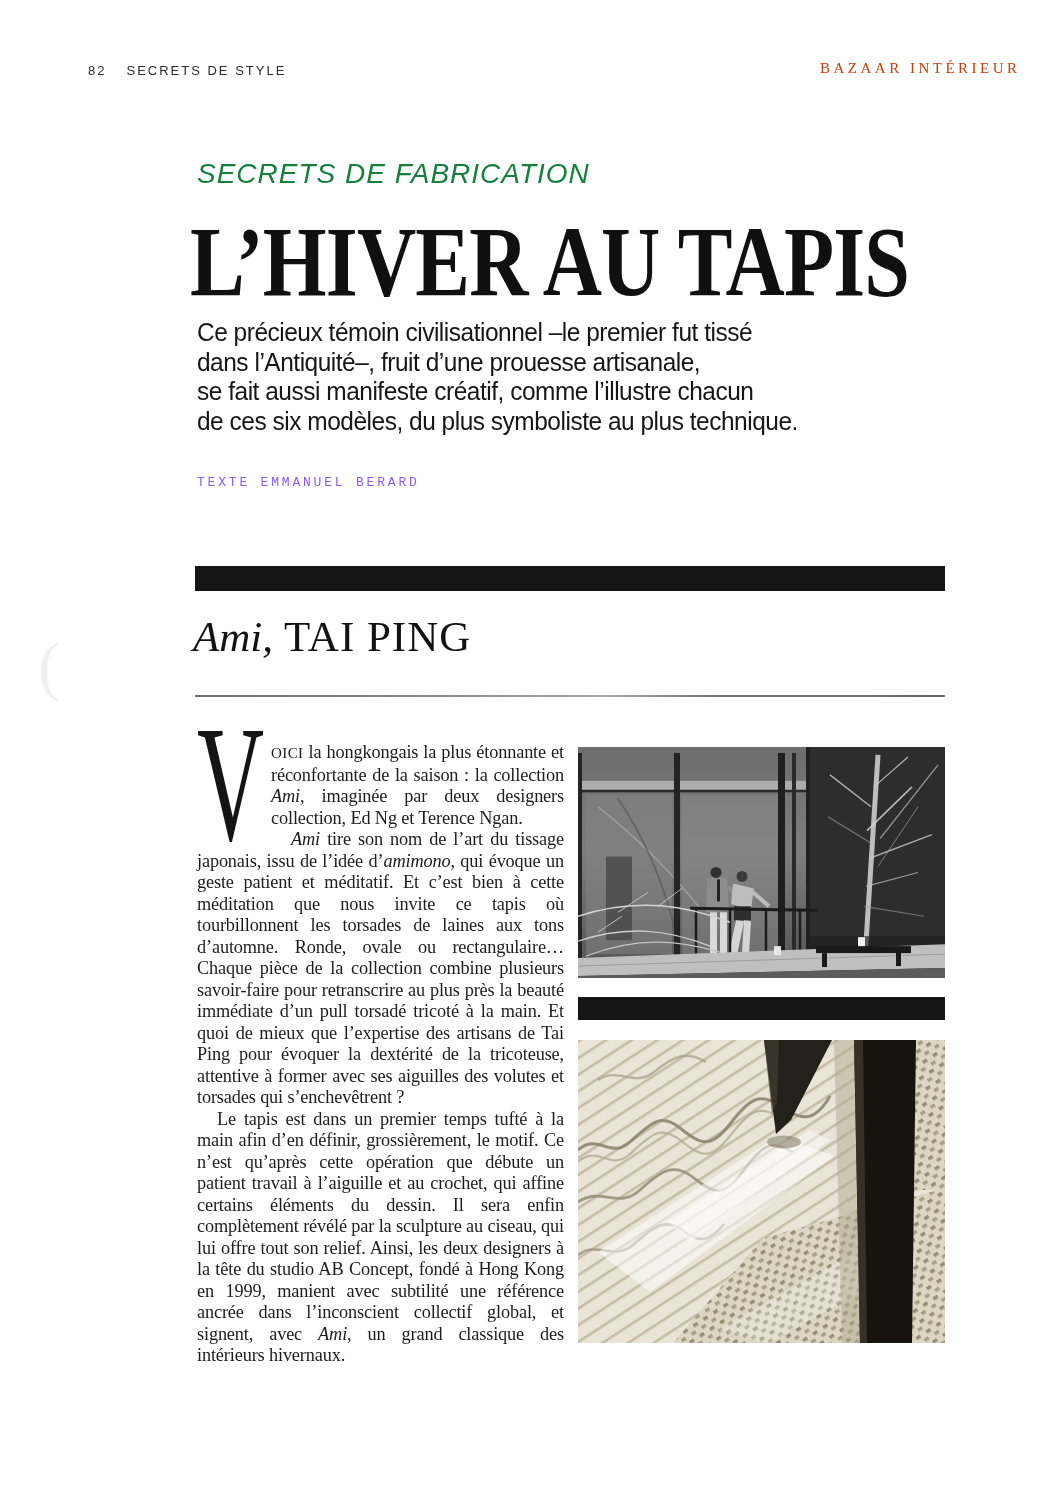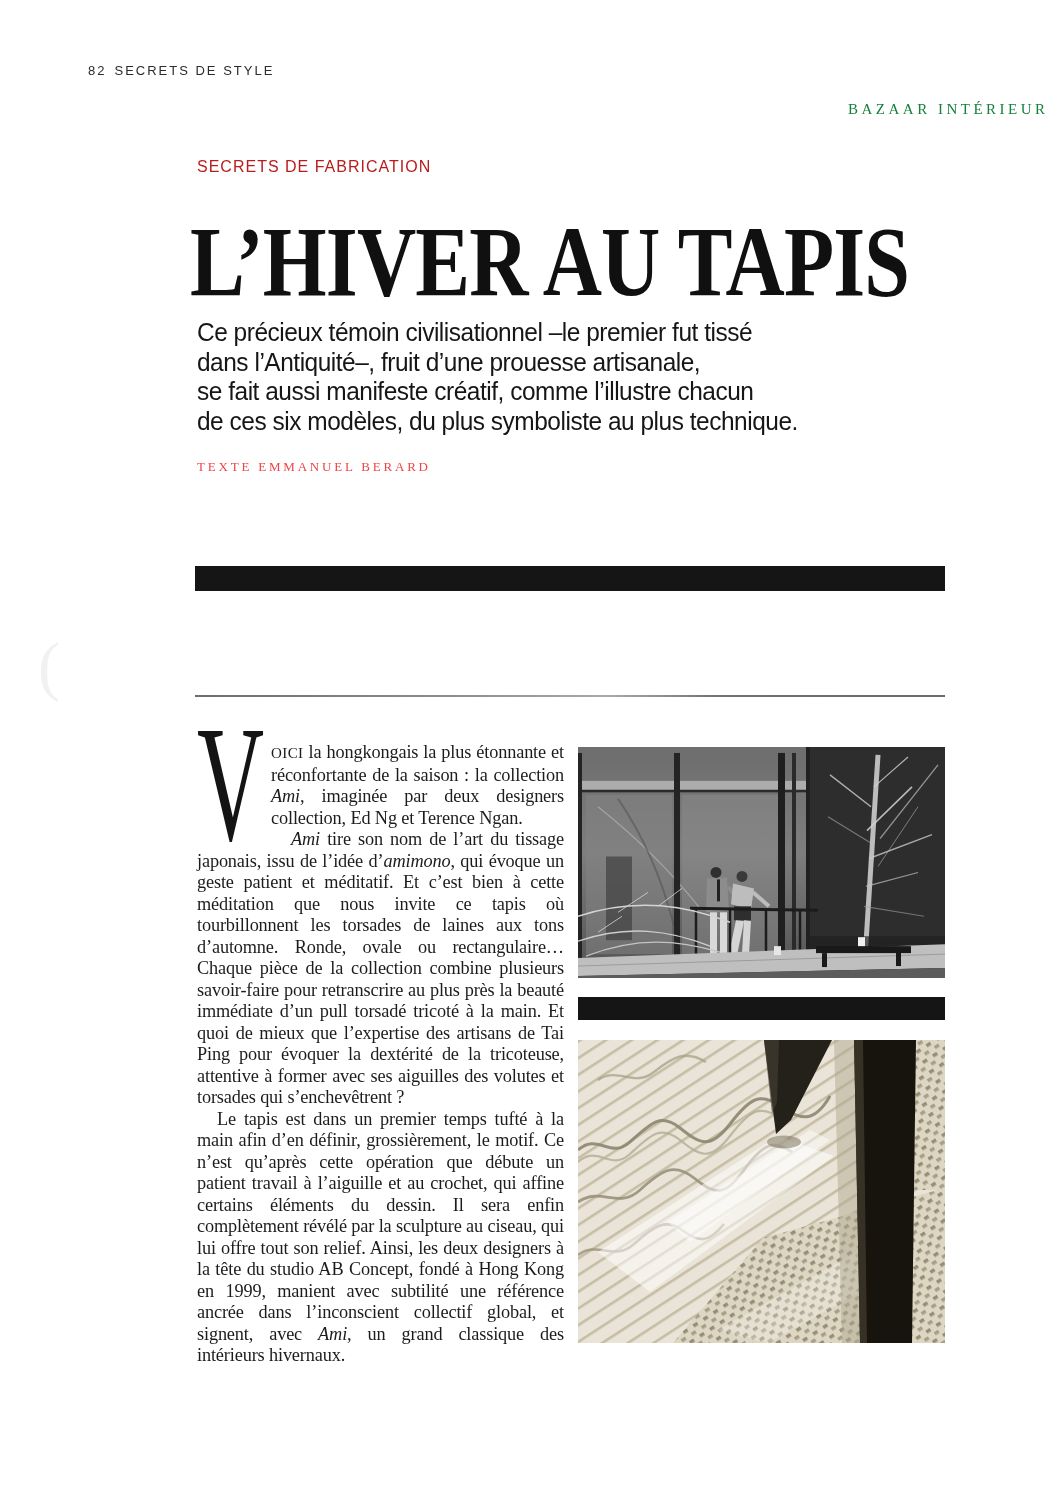--- a/index.html
+++ b/index.html
@@ -1,36 +1,36 @@
 <!DOCTYPE html>
 <html lang="fr"><head>
 <meta charset="utf-8">
 <style>
   html,body{margin:0;padding:0;background:#ffffff;}
   #page{position:relative;width:1061px;height:1500px;margin:0 auto;background:#fff;
         font-family:"Liberation Serif",serif;color:#1a1a1a;overflow:hidden;}
 
   
-  .hdr-left{position:absolute;left:88px;top:63px;display:flex;gap:8px;
+  .hdr-left{position:absolute;left:88px;top:63px;display:flex;gap:20px;
             font-family:"Liberation Sans",sans-serif;font-size:13px;letter-spacing:2px;color:#2b2b2b;}
-  .hdr-right{position:absolute;left:848px;top:60px;width:213px;overflow:hidden;white-space:nowrap;
-             font-family:"Liberation Serif",serif;font-size:15px;letter-spacing:3.5px;color:#15803d;margin-top:41px;}
+  .hdr-right{position:absolute;left:820px;top:60px;width:213px;overflow:hidden;white-space:nowrap;
+             font-family:"Liberation Serif",serif;font-size:15px;letter-spacing:3.5px;color:#c2410c;}
 
   
   .kicker{position:absolute;left:197px;top:158px;font-family:"Liberation Sans",sans-serif;
-          font-size:16px;letter-spacing:1px;color:#b91c1c;}
+          font-size:28px;letter-spacing:1px;color:#15803d;font-style:italic;}
   .title{position:absolute;left:190px;top:212px;font-family:"Liberation Serif",serif;font-weight:700;
          font-size:100px;line-height:1;letter-spacing:-1px;white-space:nowrap;color:#101010;
          transform:scaleX(.82);transform-origin:0 0;}
   .lede{position:absolute;left:197px;top:318px;font-family:"Liberation Sans",sans-serif;
         font-size:26px;line-height:29.5px;letter-spacing:-.5px;color:#161616;
         transform:scaleX(.94);transform-origin:0 0;}
   .lede div{white-space:nowrap;}
-  .byline{position:absolute;left:197px;top:459px;font-family:Liberation Serif, serif;
-          font-size:13px;letter-spacing:2.8px;color:#ef4444;}
+  .byline{position:absolute;left:197px;top:475px;font-family:Liberation Mono, monospace;
+          font-size:13px;letter-spacing:2.8px;color:#8b5cf6;}
 
   
   .bar-top{position:absolute;left:195px;top:566px;width:750px;height:25px;}
   .heading{position:absolute;left:193px;top:612px;font-size:43px;color:#121212;white-space:nowrap;}
   .heading .it-name{font-style:italic;letter-spacing:0;}
   .heading .caps{letter-spacing:1px;}
   .heading-rule{position:absolute;left:195px;top:695px;width:750px;height:2px;
      background:linear-gradient(90deg,#6d6d6d,#8e8e8e 35%,#a9a9a9 55%,#717171 70%,#6a6a6a);}
 
   
@@ -69,20 +69,23 @@
   <div class="title">L’HIVER AU TAPIS</div>
   <div class="lede">
     <div>Ce précieux témoin civilisationnel –le premier fut tissé</div>
     <div>dans l’Antiquité–, fruit d’une prouesse artisanale,</div>
     <div>se fait aussi manifeste créatif, comme l’illustre chacun</div>
     <div>de ces six modèles, du plus symboliste au plus technique.</div>
   </div>
   <div class="byline">TEXTE EMMANUEL BERARD</div>
 
   <div class="bar-top" style="background:#151515;"></div>
+  <div class="heading">
+    <span class="it-name">Ami,</span><span class="caps"> TAI PING</span>
+  </div>
   <div class="heading-rule"></div>
 
   <div class="artifact">(</div>
 
   <div class="body-col">
     <p><span class="dropcap">
           <span>V</span>
         </span><span><span class="sc">oici</span><span> la hongkongais la plus étonnante et réconfortante de la saison : la collection </span><span class="it">Ami</span><span>, imaginée par deux designers collection, Ed Ng et Terence Ngan.</span></span></p>
     <p class="ind"><span><span class="it">Ami</span><span> tire son nom de l’art du tissage japonais, issu de l’idée d’</span><span class="it">amimono</span><span>, qui évoque un geste patient et méditatif. Et c’est bien à cette méditation que nous invite ce tapis où tourbillonnent les torsades de laines aux tons d’automne. Ronde, ovale ou rectangulaire… Chaque pièce de la collection combine plusieurs savoir-faire pour retranscrire au plus près la beauté immédiate d’un pull torsadé tricoté à la main. Et quoi de mieux que l’expertise des artisans de Tai Ping pour évoquer la dextérité de la tricoteuse, attentive à former avec ses aiguilles des volutes et torsades qui s’enchevêtrent ?</span></span></p>
     <p class="ind"><span><span>Le tapis est dans un premier temps tufté à la main afin d’en définir, grossièrement, le motif. Ce n’est qu’après cette opération que débute un patient travail à l’aiguille et au crochet, qui affine certains éléments du dessin. Il sera enfin complètement révélé par la sculpture au ciseau, qui lui offre tout son relief. Ainsi, les deux designers à la tête du studio AB Concept, fondé à Hong Kong en 1999, manient avec subtilité une référence ancrée dans l’inconscient collectif global, et signent, avec </span><span class="it">Ami</span><span>, un grand classique des intérieurs hivernaux.</span></span></p>

